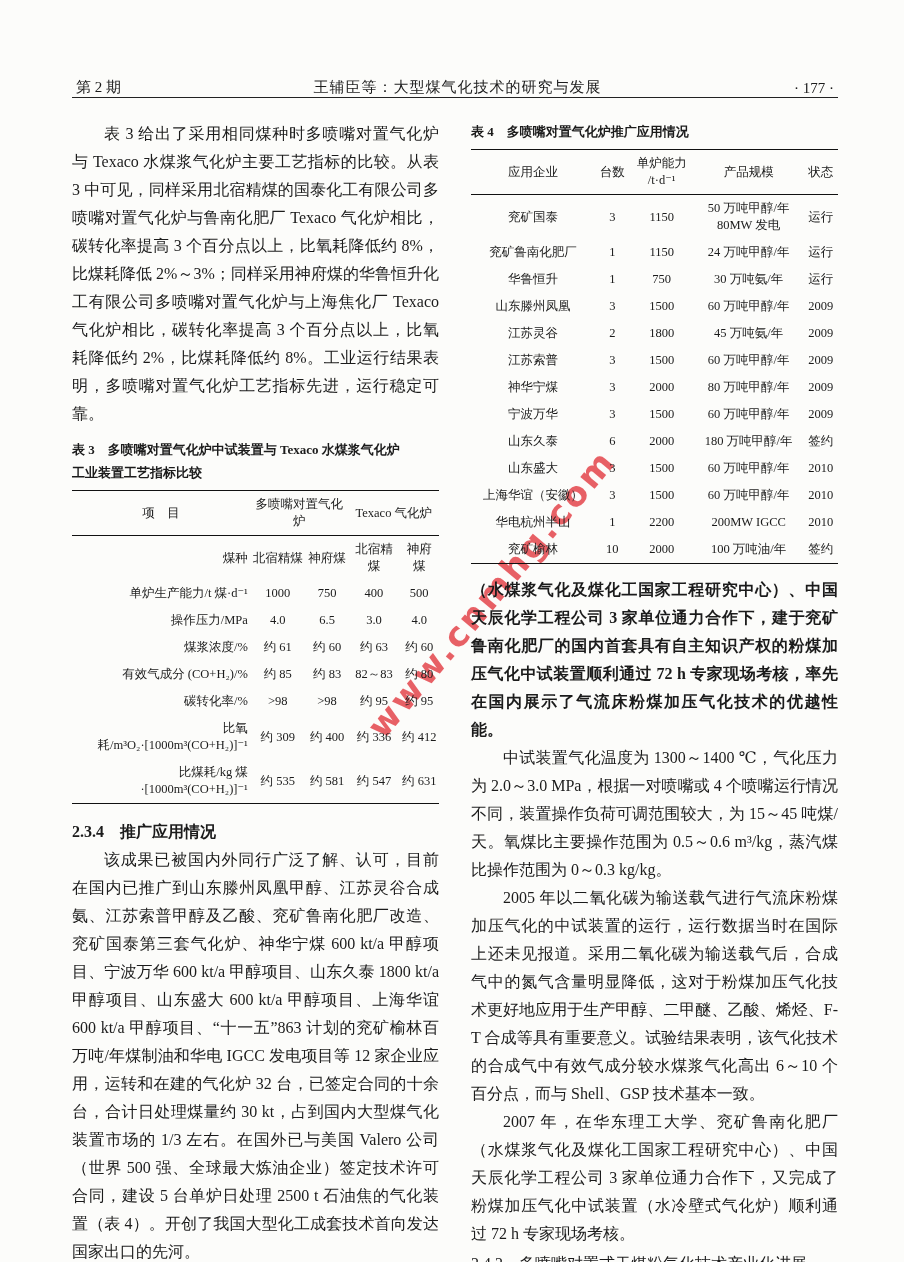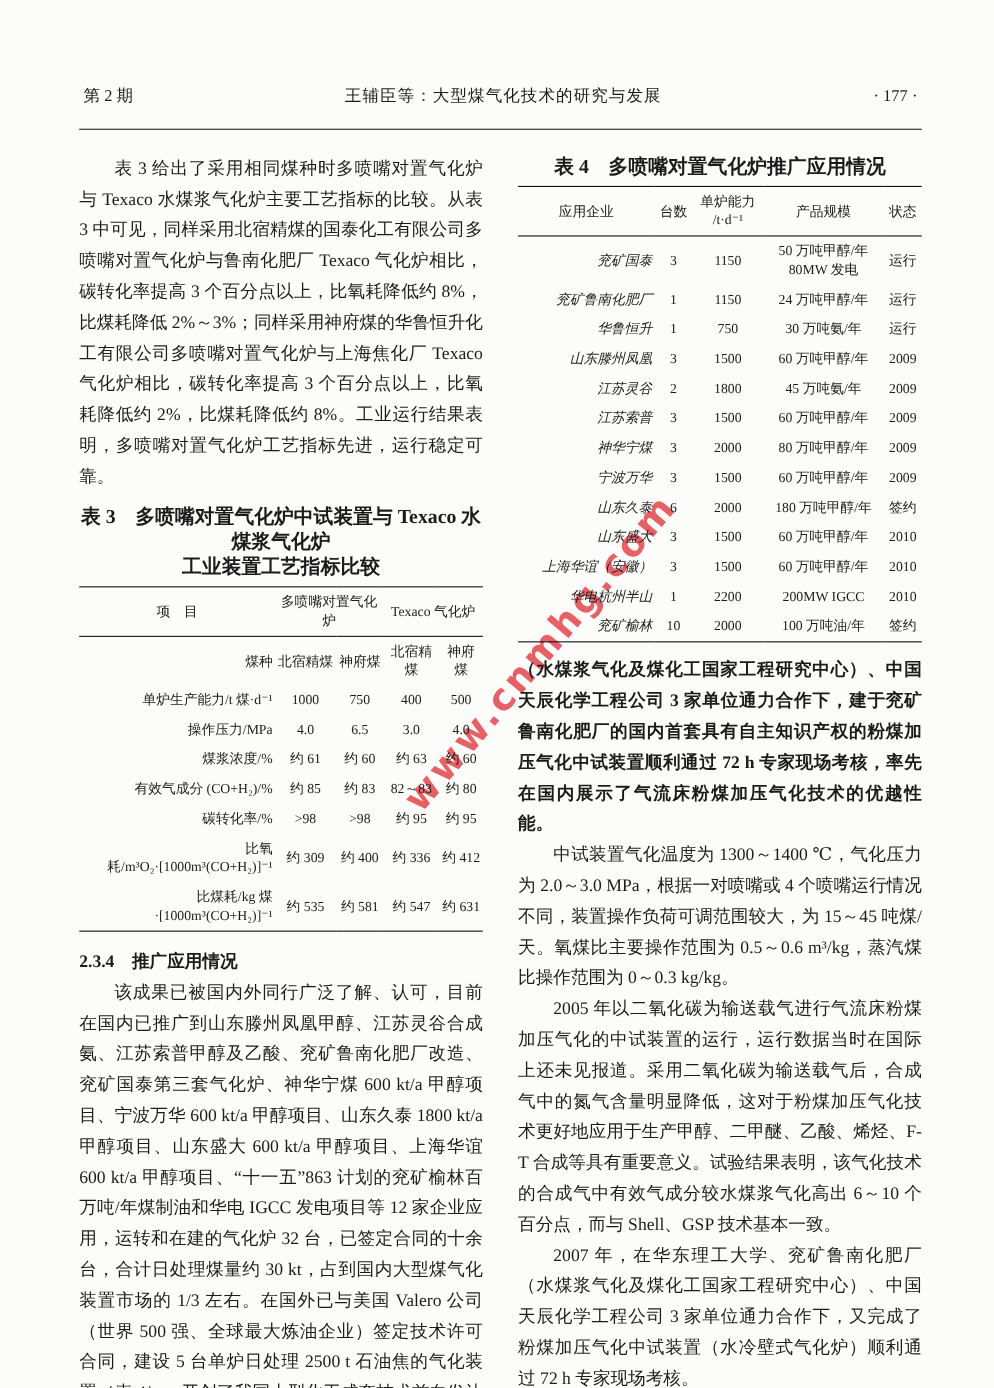--- a/index.html
+++ b/index.html
@@ -5,37 +5,37 @@
   * { margin:0; padding:0; box-sizing:border-box; }
   html,body { background:#d8d8d8; }
   .page {
     position:relative; width:904px; height:1262px; margin:0 auto;
     background:#fcfcfa; color:#1b1b1b; overflow:hidden;
     font-family:"Liberation Serif","DejaVu Serif",serif;
   }
   .inner { position:absolute; left:72px; top:78px; width:766px; }
   .pg-header {
     display:flex; justify-content:space-between; align-items:flex-end;
-    font-size:15px; padding:0 4px 20px 4px; border-bottom:1.2px solid #222;
+    font-size:15px; padding:0 4px 0 4px; border-bottom:1.2px solid #222;
   }
   .pg-header .mid { letter-spacing:1px; }
   .cols { display:flex; gap:32px; margin-top:22px; }
   .col { width:367px; font-size:16px; line-height:28px; text-align:justify; }
   .para { text-indent:2em; }
   .para.noindent { text-indent:0;font-weight:bold; }
   .heading { font-weight:bold; margin-top:8px; }
   .subheading { margin-top:2px; }
-  .tbl-caption { text-align:center; font-weight:bold; font-size:18px; line-height:23px; margin:10px 0 6px 0; }
+  .tbl-caption { font-weight:bold; font-size:13px; line-height:23px; margin:10px 0 6px 0; }
   table.paper { width:100%; border-collapse:collapse; border-top:1.6px solid #111; border-bottom:1.6px solid #111; font-size:12.5px; line-height:17px; }
   table.paper th, table.paper td { padding:5px 2px; text-align:center; vertical-align:middle; font-weight:normal; }
   table.paper thead tr:last-child th { border-bottom:1px solid #111; }
   .t3 td:first-child { text-align:right; padding-left:2px; }
   .t3 .grp { border-bottom:1px solid #111; }
   .t3 .c-item { border-bottom:1px solid #111; }
-  .t4 td:first-child { text-align:right;font-style:italic; }
+  .t4 td:first-child { text-align:center; }
   .t4 td, .t4 th { white-space:pre-line; }
   .t3 { margin-bottom:14px; }
   .t4 { margin-bottom:12px; }
   .watermark {
     position:absolute; left:310px; top:575px; width:360px;
     transform:rotate(-50deg); transform-origin:center;
     color:#e23a41; opacity:0.8; font-size:34px; letter-spacing:3px;
     font-family:"DejaVu Sans",sans-serif; font-weight:bold;
     text-shadow:0 0 1px #ffd9da; pointer-events:none;
   }

